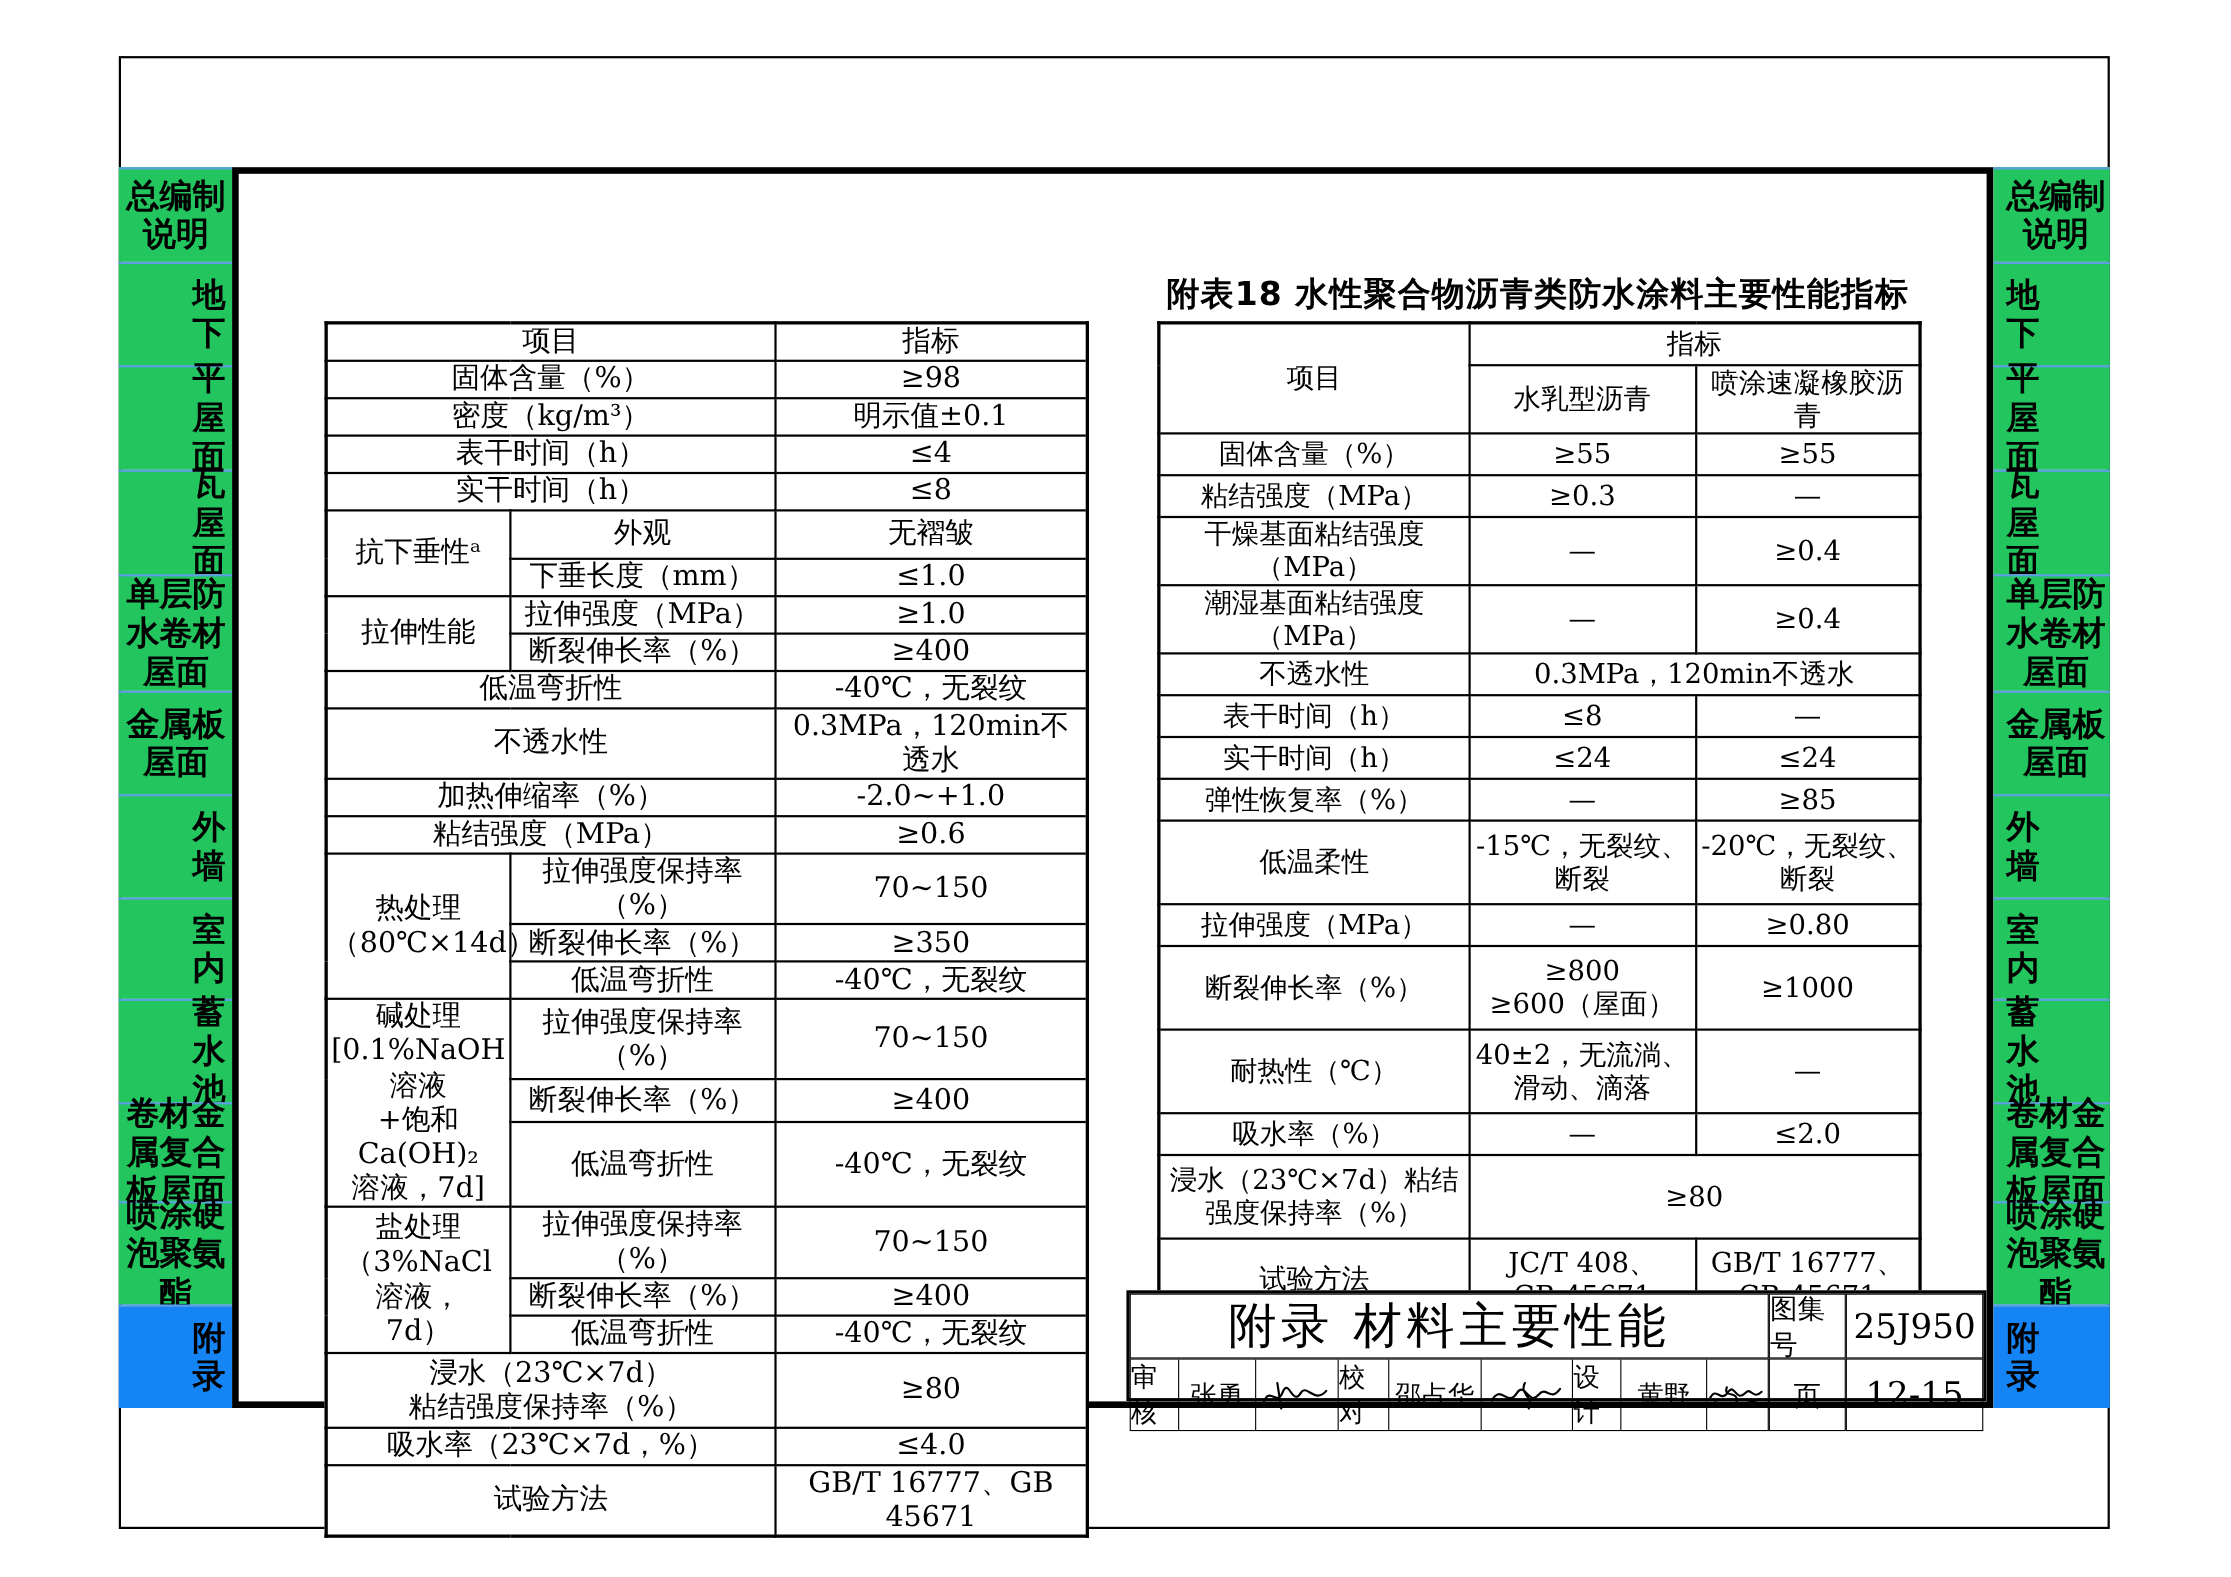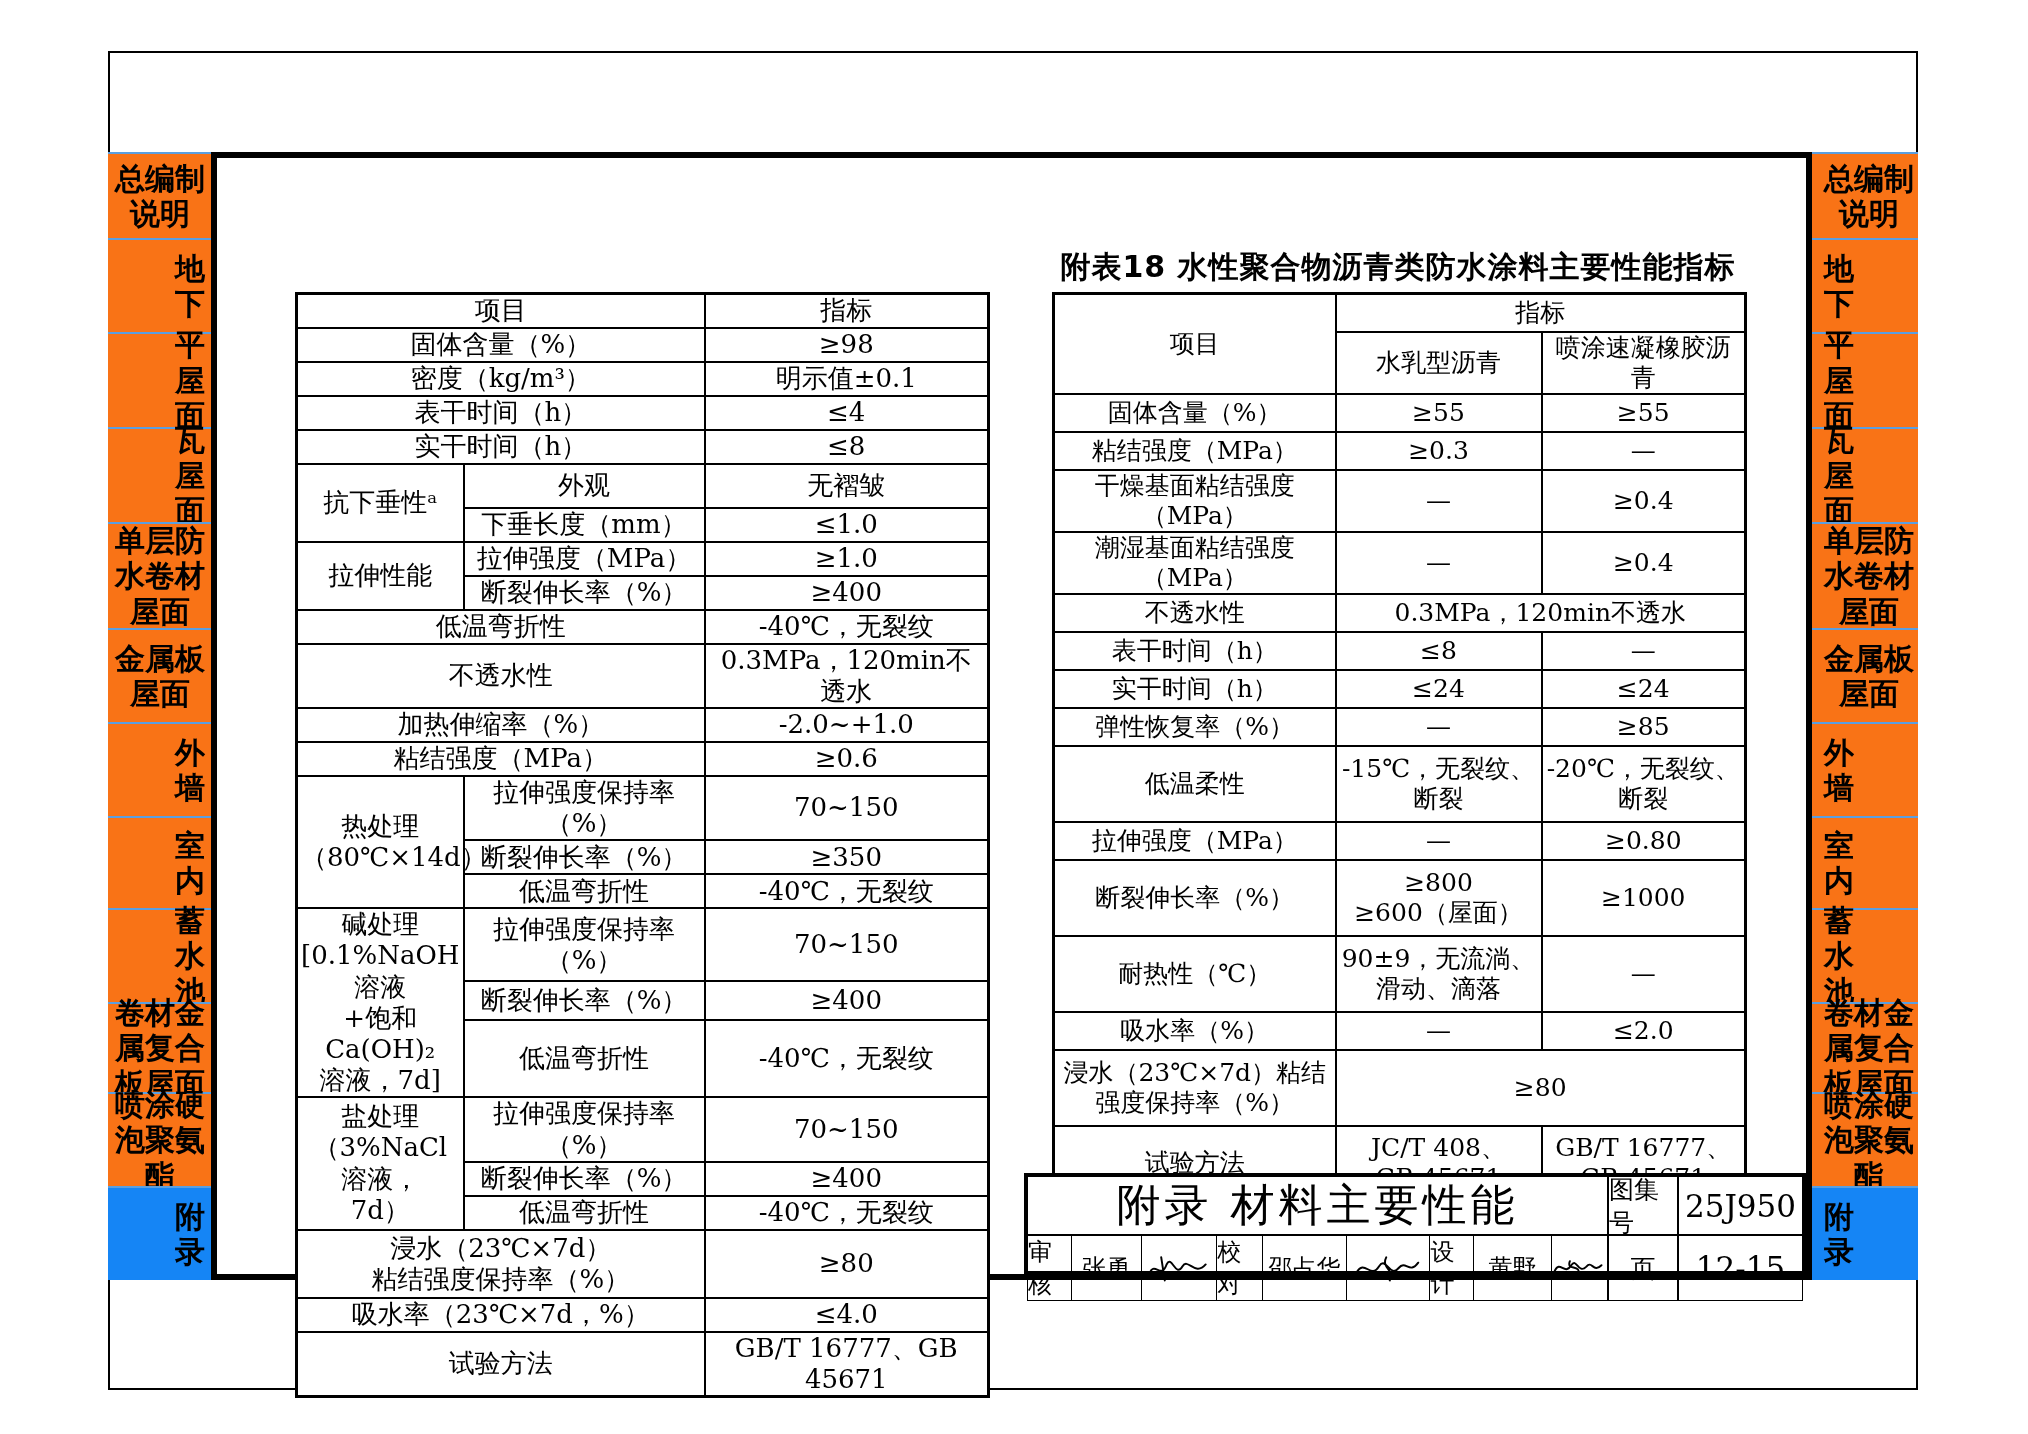--- a/index.html
+++ b/index.html
@@ -8,21 +8,21 @@
         font-family:"DejaVu Sans","DejaVu Serif",sans-serif;color:var(--ink);}
   .outer{position:absolute;left:108px;top:51px;width:1810px;height:1339px;
          border:2px solid #000;box-sizing:border-box;}
   .frame{position:absolute;left:211px;top:152px;width:1601px;height:1128px;
          border:6px solid #000;box-sizing:border-box;background:#fff;}
   
   .strip{position:absolute;top:152px;display:flex;flex-direction:column;}
   .strip.left{left:108px;width:103px;}
   .strip.right{left:1812px;width:106px;}
   .tab{box-sizing:border-box;border-top:2px solid var(--divider);
-       display:flex;align-items:center;background:#f97316;}
+       display:flex;align-items:center;background:#22c55e;}
   .strip.left .tab{justify-content:flex-end;padding-right:6px;}
   .strip.right .tab{justify-content:flex-start;padding-left:12px;}
   .tab.active{background:var(--accent);}
   .tab-label{white-space:pre-line;text-align:center;font-weight:bold;
              font-size:30px;line-height:1.18;}
   
   .t-title{position:absolute;top:247px;width:692px;text-align:center;
            font-weight:bold;font-size:30px;letter-spacing:1px;}
   .t-title.t17{left:295px;} .t-title.t18{left:1052px;}
   table.spec{position:absolute;top:292px;border-collapse:collapse;
@@ -359,21 +359,21 @@
           <td>≥0.80</td>
         </tr>
         <tr style="height: 76px;">
           <td>断裂伸长率（%）</td>
           <td>≥800
 ≥600（屋面）</td>
           <td>≥1000</td>
         </tr>
         <tr style="height: 76px;">
           <td>耐热性（℃）</td>
-          <td>90±9，无流淌、
+          <td>40±2，无流淌、
 滑动、滴落</td>
           <td>—</td>
         </tr>
         <tr style="height: 38px;">
           <td>吸水率（%）</td>
           <td>—</td>
           <td>≤2.0</td>
         </tr>
         <tr style="height: 76px;">
           <td>浸水（23℃×7d）粘结

